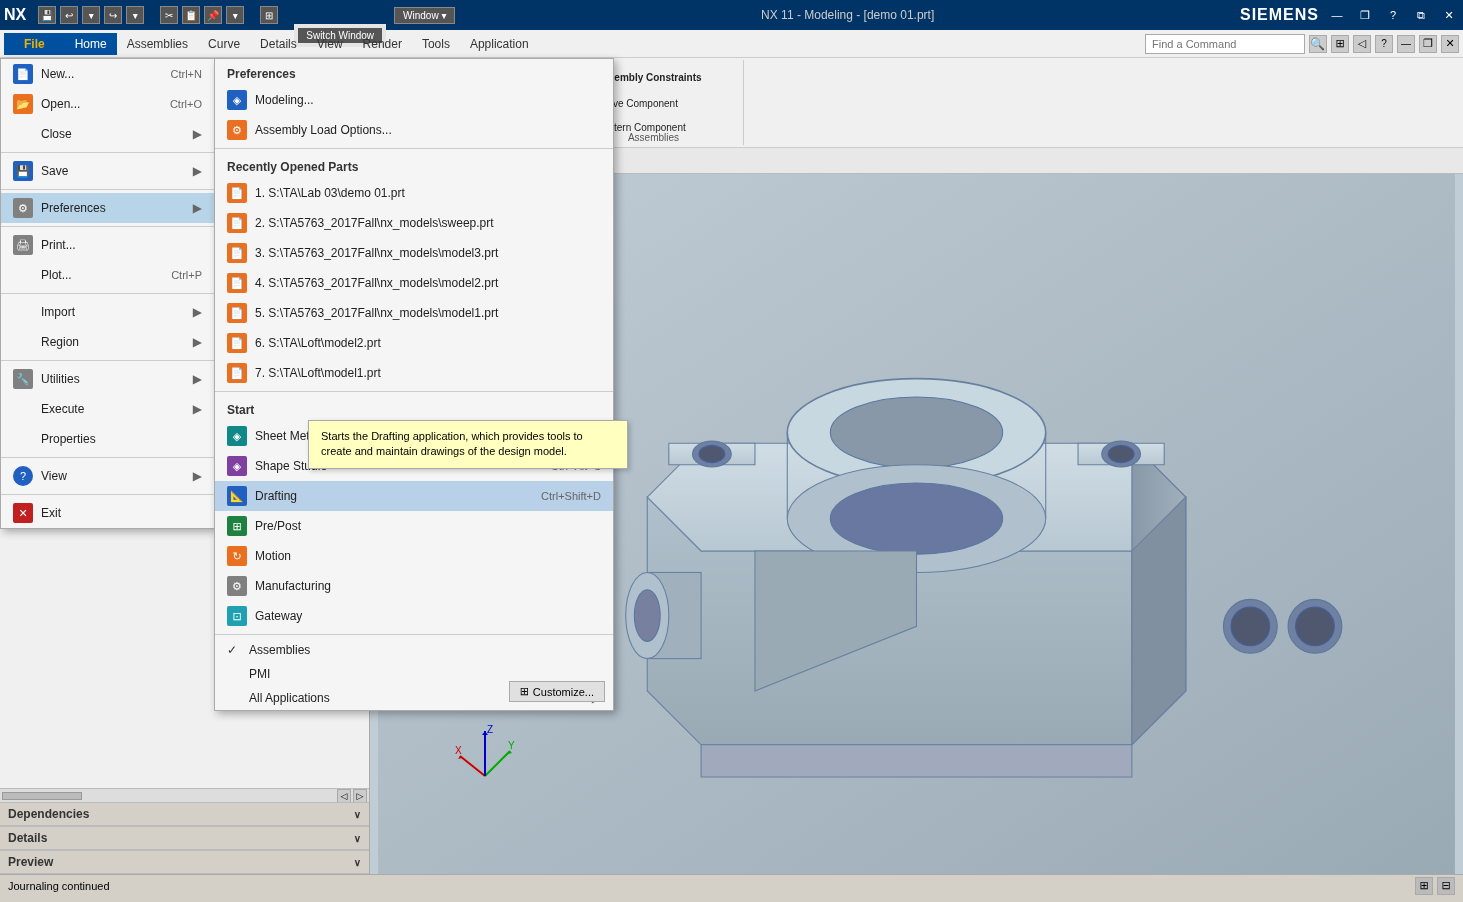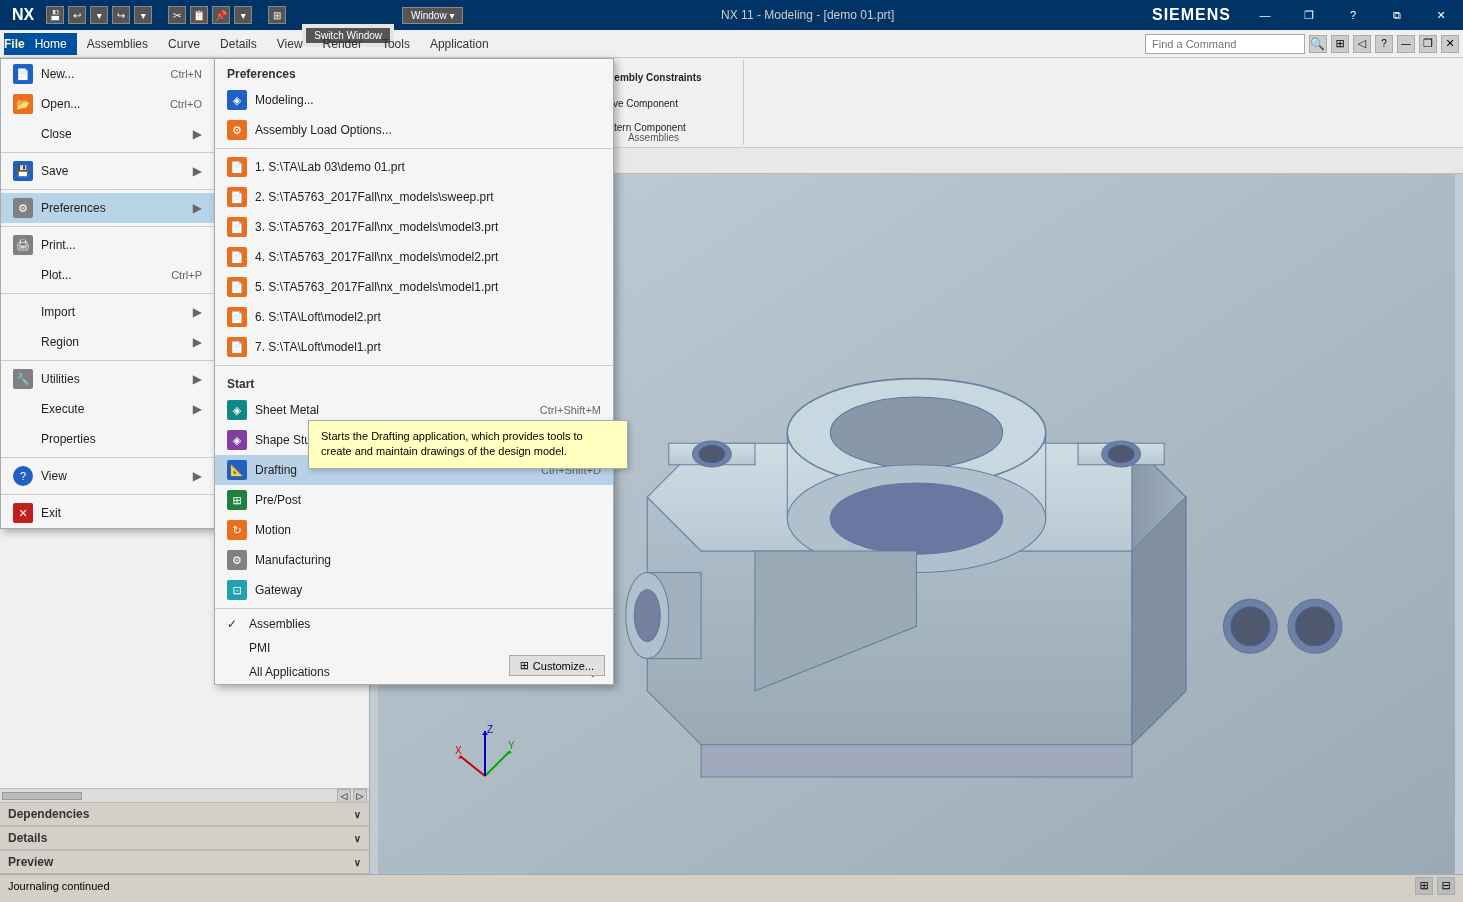--- a/index.html
+++ b/index.html
@@ -5,26 +5,26 @@
     * { margin: 0; padding: 0; box-sizing: border-box; }
     body { font-family: 'Segoe UI', Arial, sans-serif; font-size: 12px; background: #d4d0c8; width: 1463px; height: 902px; overflow: hidden; }
 
     
     .title-bar {
       height: 30px;
       background: #003366;
       display: flex;
       align-items: center;
       justify-content: space-between;
-      padding: 0 12px;
+      padding: 0 4px;
       color: white;
     }
     .title-bar-left { display: flex; align-items: center; gap: 4px; }
     .title-bar-center { font-size: 12px; color: #ccc; }
-    .title-bar-right { display: flex; align-items: center; gap: 24px; font-size: 13px; justify-content: flex-end; }
+    .title-bar-right { display: flex; align-items: center; gap: 8px; font-size: 13px; justify-content: flex-end; }
     .nx-logo { font-weight: bold; font-size: 16px; color: white; margin-right: 8px; }
     .siemens-logo { font-size: 16px; font-weight: bold; color: white; letter-spacing: 1px; }
     .tb-icon { width: 18px; height: 18px; background: #555; border: 1px solid #888; cursor: pointer; display: inline-flex; align-items: center; justify-content: center; font-size: 10px; color: white; }
     .title-btn { width: 20px; height: 18px; background: #003366; border: none; color: white; cursor: pointer; font-size: 11px; display: inline-flex; align-items: center; justify-content: center; }
 
     
     .menu-bar {
       background: #f0f0f0;
       display: flex;
       align-items: center;
@@ -33,21 +33,21 @@
       padding: 0 4px;
     }
     .menu-item {
       padding: 4px 10px;
       cursor: pointer;
       font-size: 12px;
       color: #333;
       white-space: nowrap;
     }
     .menu-item.active { background: #0050a0; color: white; }
-    .menu-item.file-tab { background: #0050a0; color: #fef9c3; padding: 4px 0; font-weight: bold; }
+    .menu-item.file-tab { background: #0050a0; color: #eab308; padding: 4px 20px; font-weight: bold; }
 
     
     .find-command-area {
       margin-left: auto;
       display: flex;
       align-items: center;
       gap: 4px;
     }
     .find-command-input {
       width: 160px;
@@ -721,20 +721,21 @@
   <div class="submenu-item">
     <div class="submenu-icon icon-blue">◈</div>
     <span>Modeling...</span>
   </div>
   <div class="submenu-item">
     <div class="submenu-icon icon-orange">⚙</div>
     <span>Assembly Load Options...</span>
   </div>
 
   <div class="submenu-sep"></div>
+  <div class="submenu-section-header">Recently Opened Parts</div>
 
   <div class="submenu-item">
     <div class="submenu-icon icon-orange">📄</div>
     <span>1. S:\TA\Lab 03\demo 01.prt</span>
   </div>
   <div class="submenu-item">
     <div class="submenu-icon icon-orange">📄</div>
     <span>2. S:\TA5763_2017Fall\nx_models\sweep.prt</span>
   </div>
   <div class="submenu-item">

